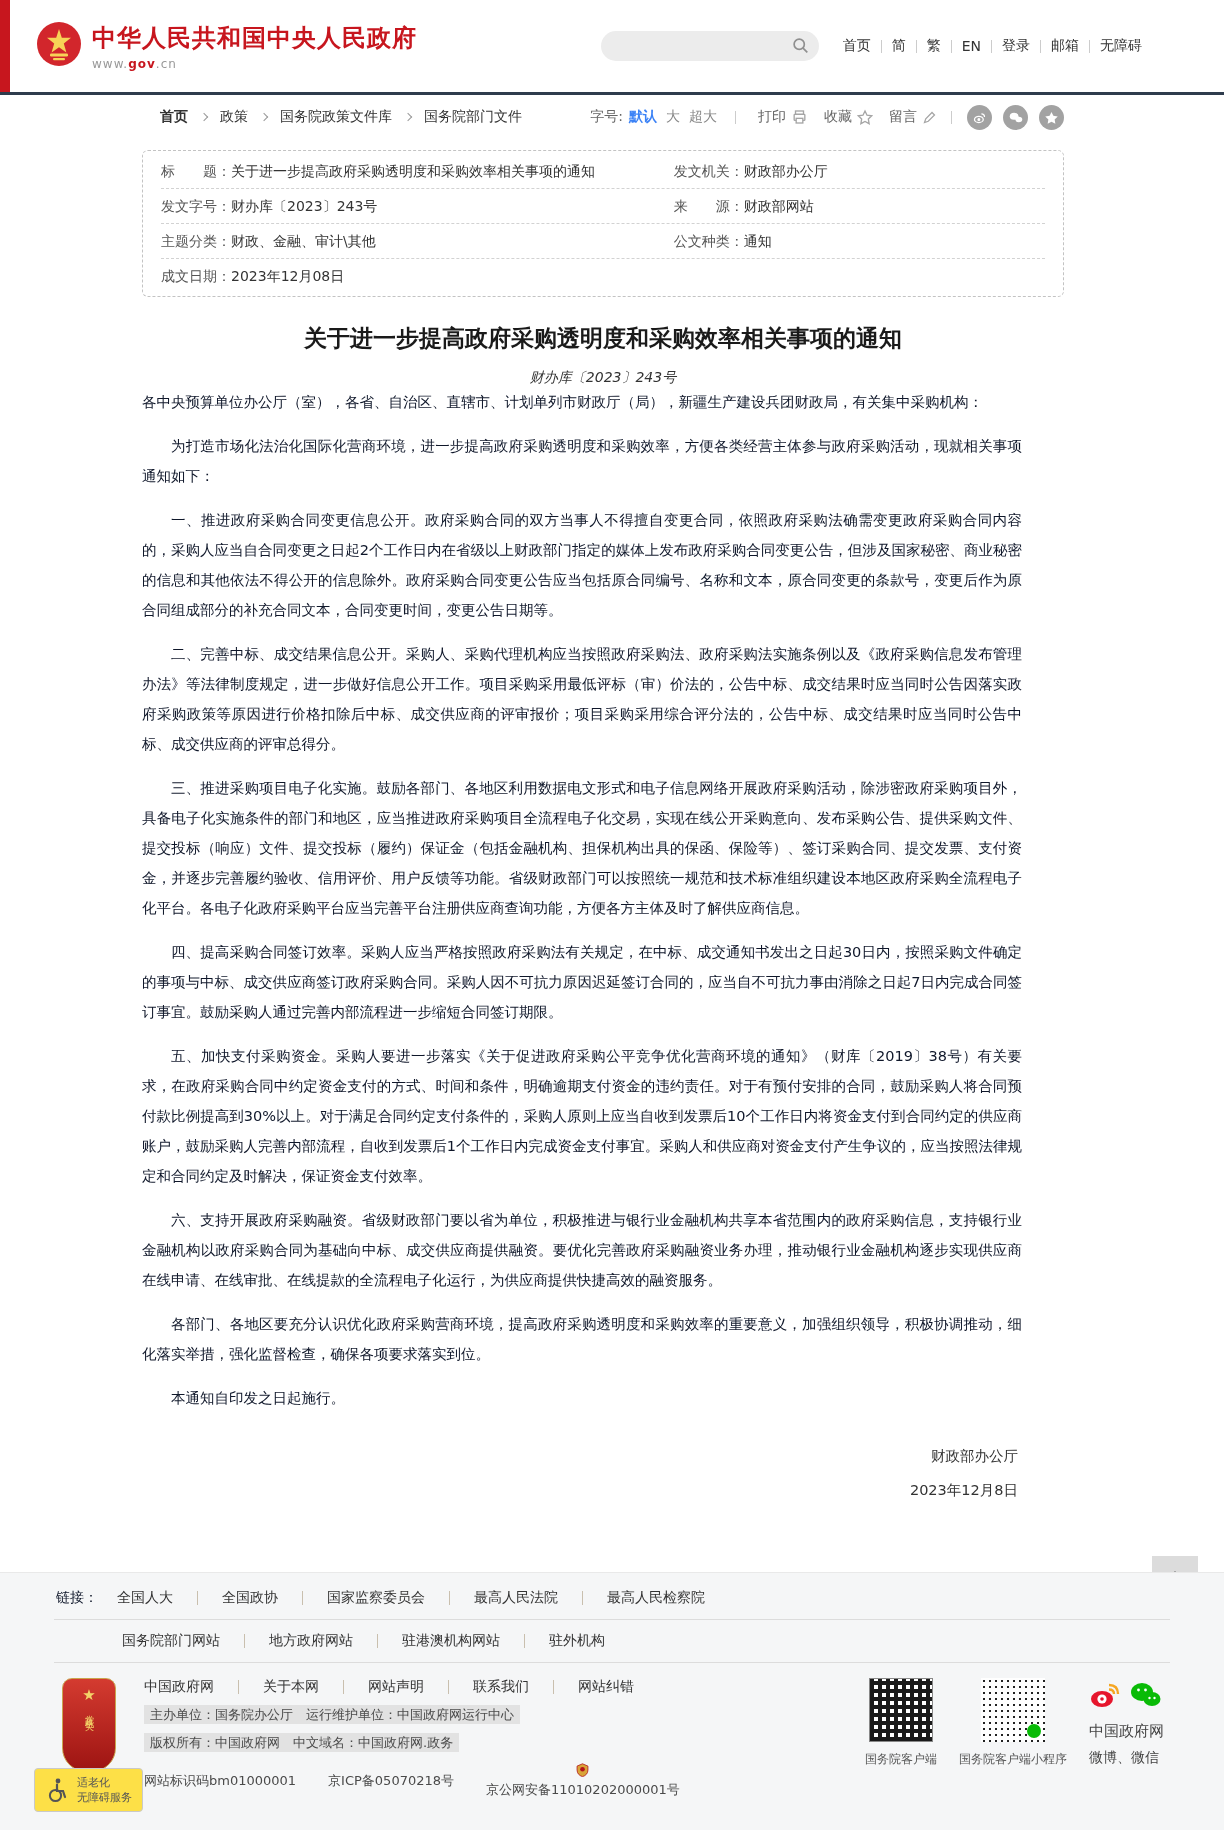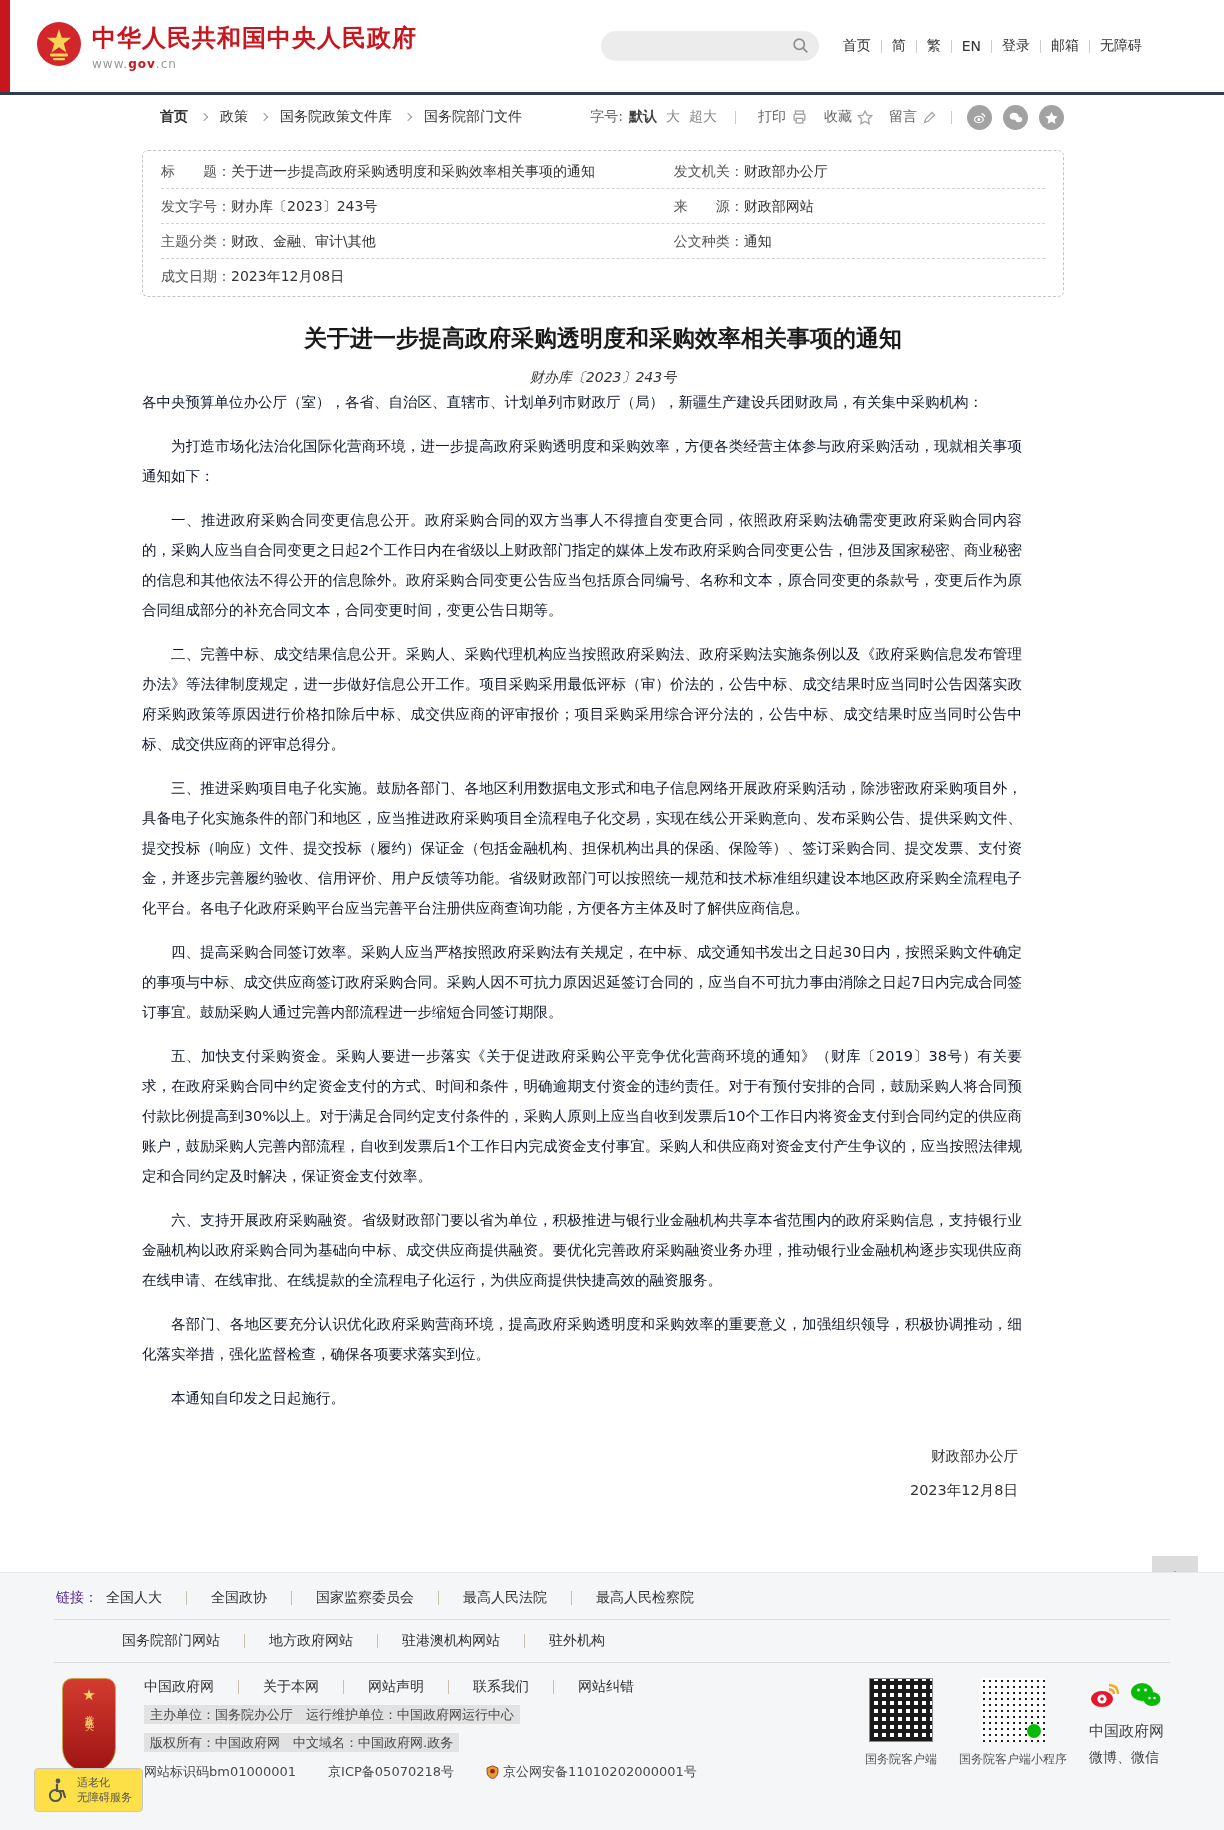--- a/index.html
+++ b/index.html
@@ -26,21 +26,21 @@
 
   
   .crumb-bar { border-top:3px solid #2e3c4d; height:44px; background:#fff; }
   .crumb-inner { width:922px; margin-left:142px; height:44px; display:flex; align-items:center; justify-content:space-between; }
   .crumbs { display:flex; align-items:center; font-size:14px; color:#333; padding-left:18px; white-space:nowrap; }
   .crumbs a { color:#333; text-decoration:none; cursor:pointer; }
   .crumbs .first { font-weight:bold; }
   .crumb-arrow { display:inline-block; width:6px; height:6px; border-top:1px solid #999; border-right:1px solid #999; transform:rotate(45deg); margin:0 13px; }
   .tools { display:flex; align-items:center; font-size:14px; color:#666; white-space:nowrap; }
   .fz-label { color:#666; }
-  .fz-default { color:#404040; font-weight:bold; margin-left:6px; cursor:pointer; }
+  .fz-default { color:#3b82f6; font-weight:bold; margin-left:6px; cursor:pointer; }
   .fz { color:#888; margin-left:9px; cursor:pointer; }
   .tool-item { display:flex; align-items:center; gap:5px; margin-left:16px; cursor:pointer; color:#666; }
   .tool-item svg { display:block; }
   .share-circle { width:25px; height:25px; border-radius:50%; background:#a2a2a2; display:flex; align-items:center; justify-content:center; margin-left:11px; cursor:pointer; }
 
   
   .doc { width:922px; margin-left:142px; }
   .meta-box { margin-top:14px; border:1px dashed #c3c3c3; border-radius:6px; padding:3px 18px; font-size:14px; }
   .meta-row { display:flex; border-bottom:1px dashed #d2d2d2; }
   .meta-row:last-child { border-bottom:none; }
@@ -58,36 +58,36 @@
 
   
   .back-top { position:absolute; right:26px; top:1556px; width:46px; display:flex; flex-direction:column; gap:2px; }
   .bt-arrow { height:38px; background:#dcdcdc; display:flex; align-items:center; justify-content:center; cursor:pointer; }
   .bt-arrow span { width:10px; height:10px; border-top:2px solid #999; border-left:2px solid #999; transform:rotate(45deg); margin-top:5px; }
   .bt-text { background:#cfcfcf; color:#fff; font-size:13px; text-align:center; padding:6px 0; line-height:18px; cursor:pointer; }
 
   
   .footer { position:absolute; left:0; bottom:0; width:1224px; height:258px; background:#f5f6f7; border-top:1px solid #e9e9e9; padding-top:16px; }
   .f-row1 { margin-left:56px; display:flex; align-items:center; font-size:14px; }
-  .f-label { color:#4c1d95; margin-right:8px; }
+  .f-label { color:#0f172a; margin-right:19px; }
   .f-link { color:#333; text-decoration:none; cursor:pointer; }
   .f-sep { width:1px; height:14px; background:#c9bfae; margin:0 24px; }
   .f-div { border-top:1px solid #dcdcdc; margin:12px 54px 0 54px; }
   .f-row2 { margin:12px 0 0 122px; display:flex; align-items:center; font-size:14px; }
   .f-bottom { display:flex; margin:15px 60px 0 62px; align-items:flex-start; }
   .gov-badge { width:54px; height:94px; background:linear-gradient(#d43b30,#9d1412); border:1px solid #caa44e;
                border-radius:10px 10px 24px 24px; display:flex; flex-direction:column; align-items:center; padding-top:8px; flex:none; }
   .badge-star { color:#f4d469; font-size:15px; line-height:16px; }
   .badge-txt { margin-top:5px; color:#f4d469; font-size:9px; writing-mode:vertical-rl; letter-spacing:2px; }
   .f-mid { margin-left:28px; }
   .f-links { display:flex; align-items:center; font-size:14px; }
   .f-fine { margin-top:10px; font-size:13px; color:#4a4a4a; }
   .hl { background:#e2e2e2; padding:2px 6px; }
   .f-fine3 { display:flex; align-items:center; gap:32px; margin-top:11px; font-size:13px; color:#4a4a4a; }
-  .police { display:flex; align-items:center; gap:4px; }
+  .police { display:flex; align-items:center; gap:4px;flex-direction:column; }
   .f-right { margin-left:auto; display:flex; gap:22px; align-items:flex-start; }
   .qr-block { display:flex; flex-direction:column; align-items:center; gap:9px; }
   .qr1 { width:64px; height:64px; background-color:#fff; border:1px solid #888;
          background-image:repeating-linear-gradient(0deg,#1a1a1a 0 4px,transparent 4px 8px),
                           repeating-linear-gradient(90deg,#1a1a1a 0 4px,#fff 4px 8px); }
   .qr2 { width:64px; height:64px; background-color:#fff;
          background-image:radial-gradient(#222 32%,transparent 37%); background-size:6px 6px; position:relative; }
   .qr2::after { content:""; position:absolute; right:4px; bottom:4px; width:14px; height:14px; border-radius:50%; background:#09bb07; }
   .qr-label { font-size:12px; color:#555; }
   .social-col { display:flex; flex-direction:column; padding-top:2px; }

